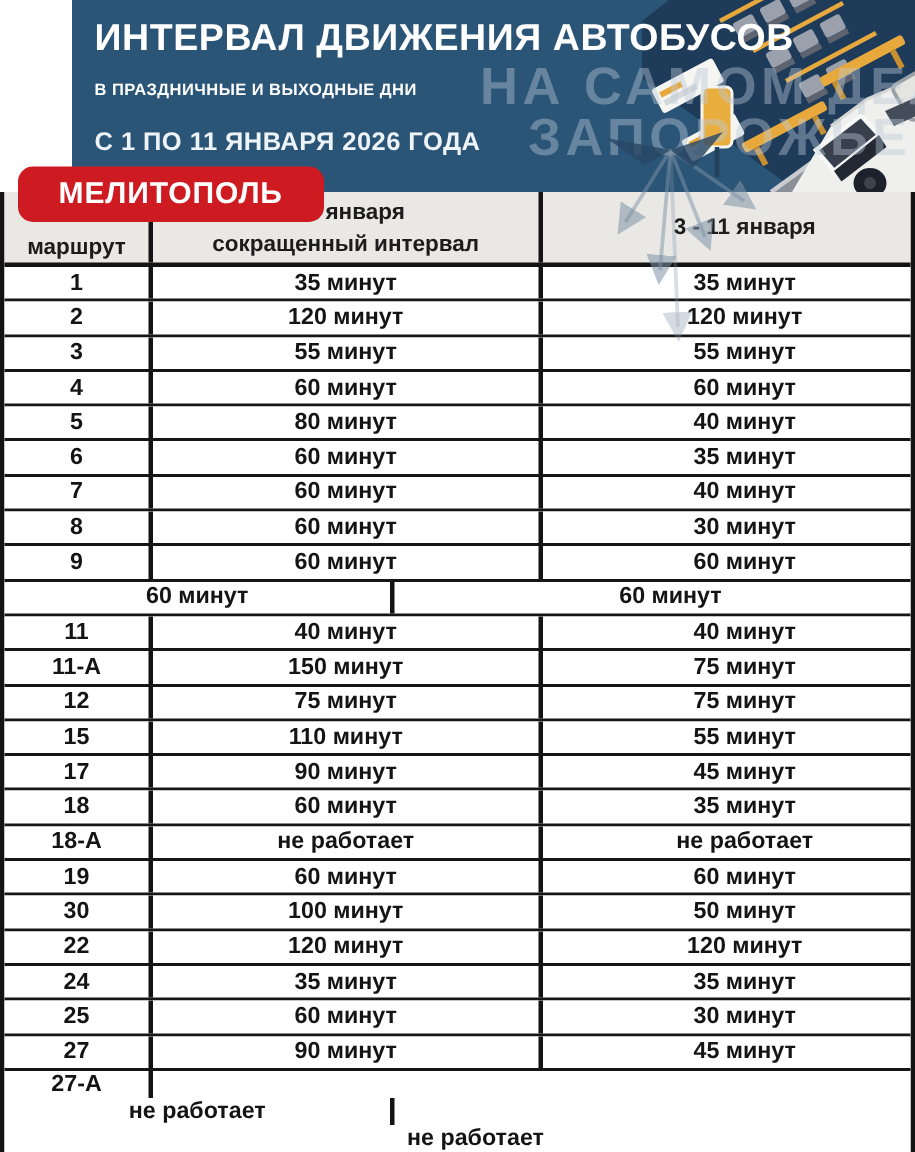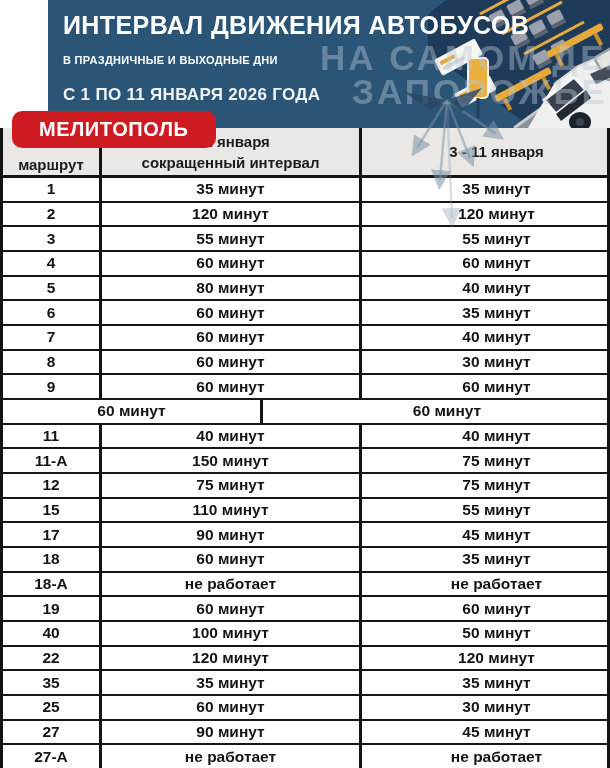--- a/index.html
+++ b/index.html
@@ -62,21 +62,21 @@
     border-bottom:3px solid #131313; flex:none;
   }
   .th{ display:flex; flex-direction:column; align-items:center; justify-content:center;
        font-size:15px; font-weight:700; color:#1c1c1c; line-height:1.4; }
   .th.c1{ justify-content:flex-end; padding-bottom:0; }
   .c1{ width:99px; border-right:3px solid #131313; }
   .c2{ width:260px; border-right:3px solid #131313; }
   .c3{ flex:1;padding-left:24px; }
   .tbody{ flex:1; display:flex; flex-direction:column; }
   .row{ flex:1; display:flex; border-bottom:2.5px solid #161616; background:#fff; }
-  .row:last-child{ border-bottom:none; }
+  .row:last-child{ border-bottom:none;flex-direction:column; }
   .cell{ display:flex; align-items:center; justify-content:center;
          font-size:15.5px; font-weight:700; color:#141414; }
 </style>
 </head>
 <body>
 
 <div class="poster">
 
   <div class="hero">
 
@@ -307,33 +307,33 @@
     <div class="cell c3">не работает</div>
   </div>
 
   <div class="row">
     <div class="cell c1">19</div>
     <div class="cell c2">60 минут</div>
     <div class="cell c3">60 минут</div>
   </div>
 
   <div class="row">
-    <div class="cell c1">40</div>
+    <div class="cell c1">30</div>
     <div class="cell c2">100 минут</div>
     <div class="cell c3">50 минут</div>
   </div>
 
   <div class="row">
     <div class="cell c1">22</div>
     <div class="cell c2">120 минут</div>
     <div class="cell c3">120 минут</div>
   </div>
 
   <div class="row">
-    <div class="cell c1">35</div>
+    <div class="cell c1">24</div>
     <div class="cell c2">35 минут</div>
     <div class="cell c3">35 минут</div>
   </div>
 
   <div class="row">
     <div class="cell c1">25</div>
     <div class="cell c2">60 минут</div>
     <div class="cell c3">30 минут</div>
   </div>
 

